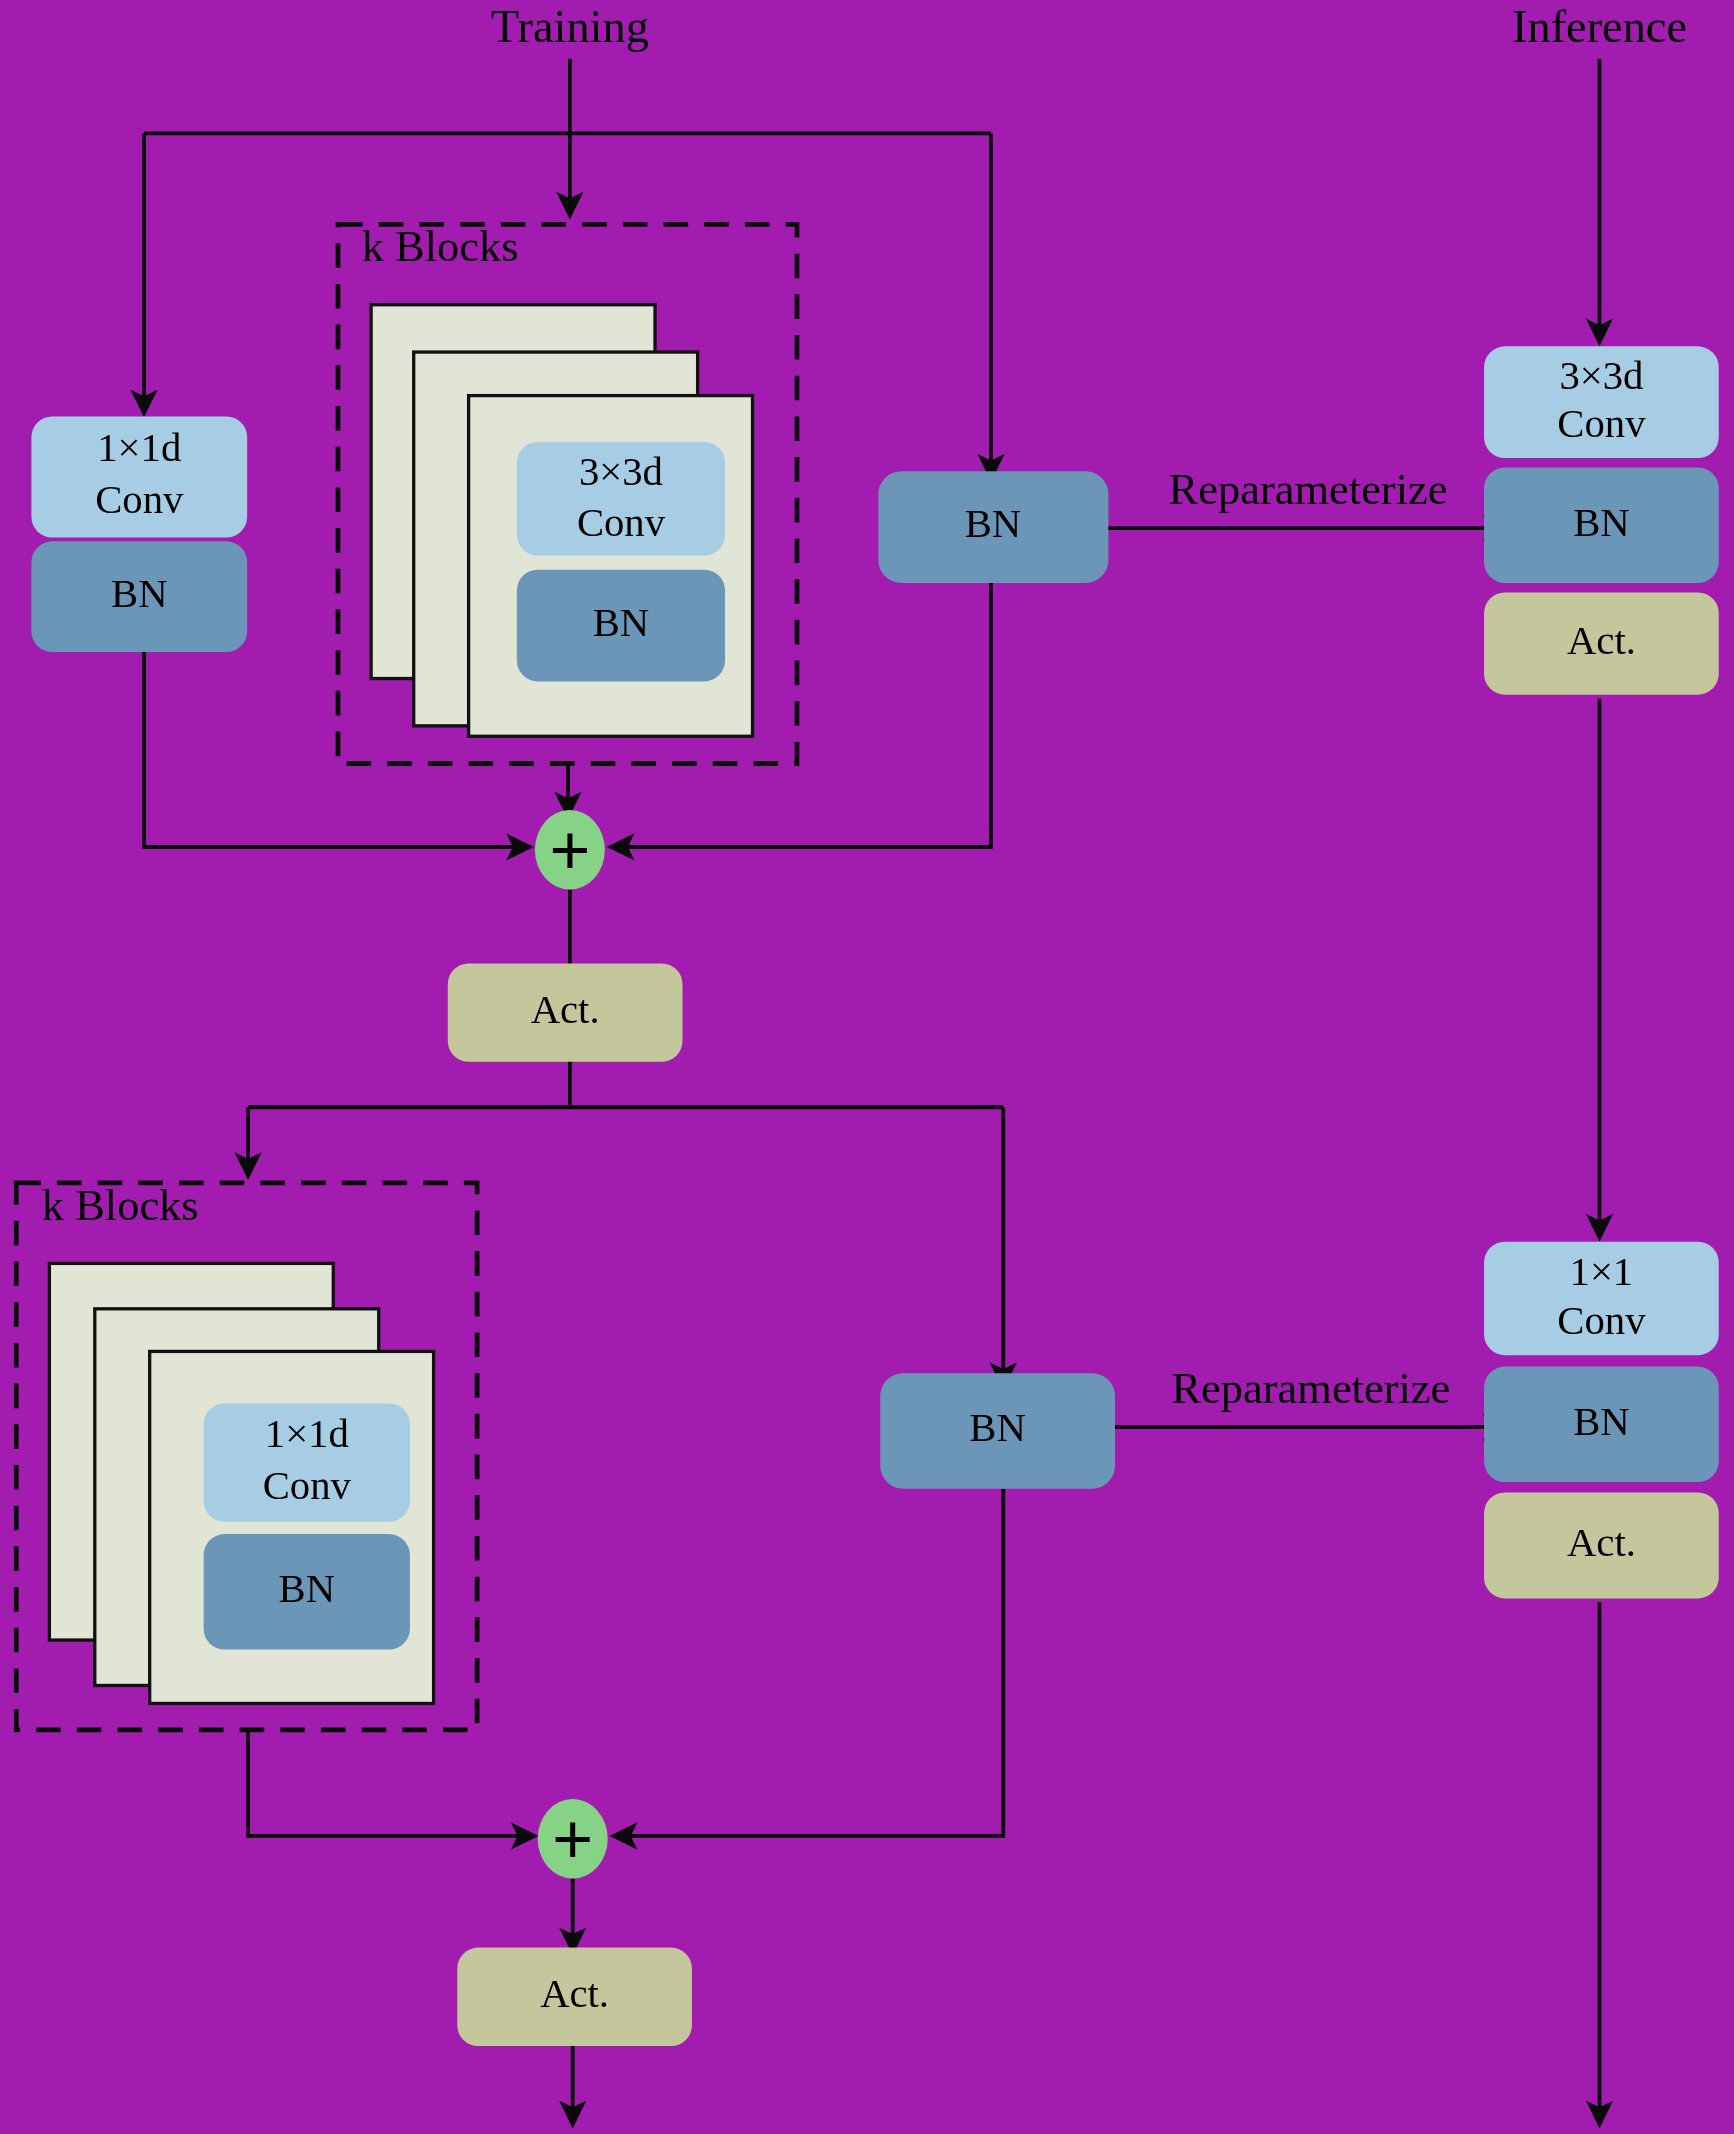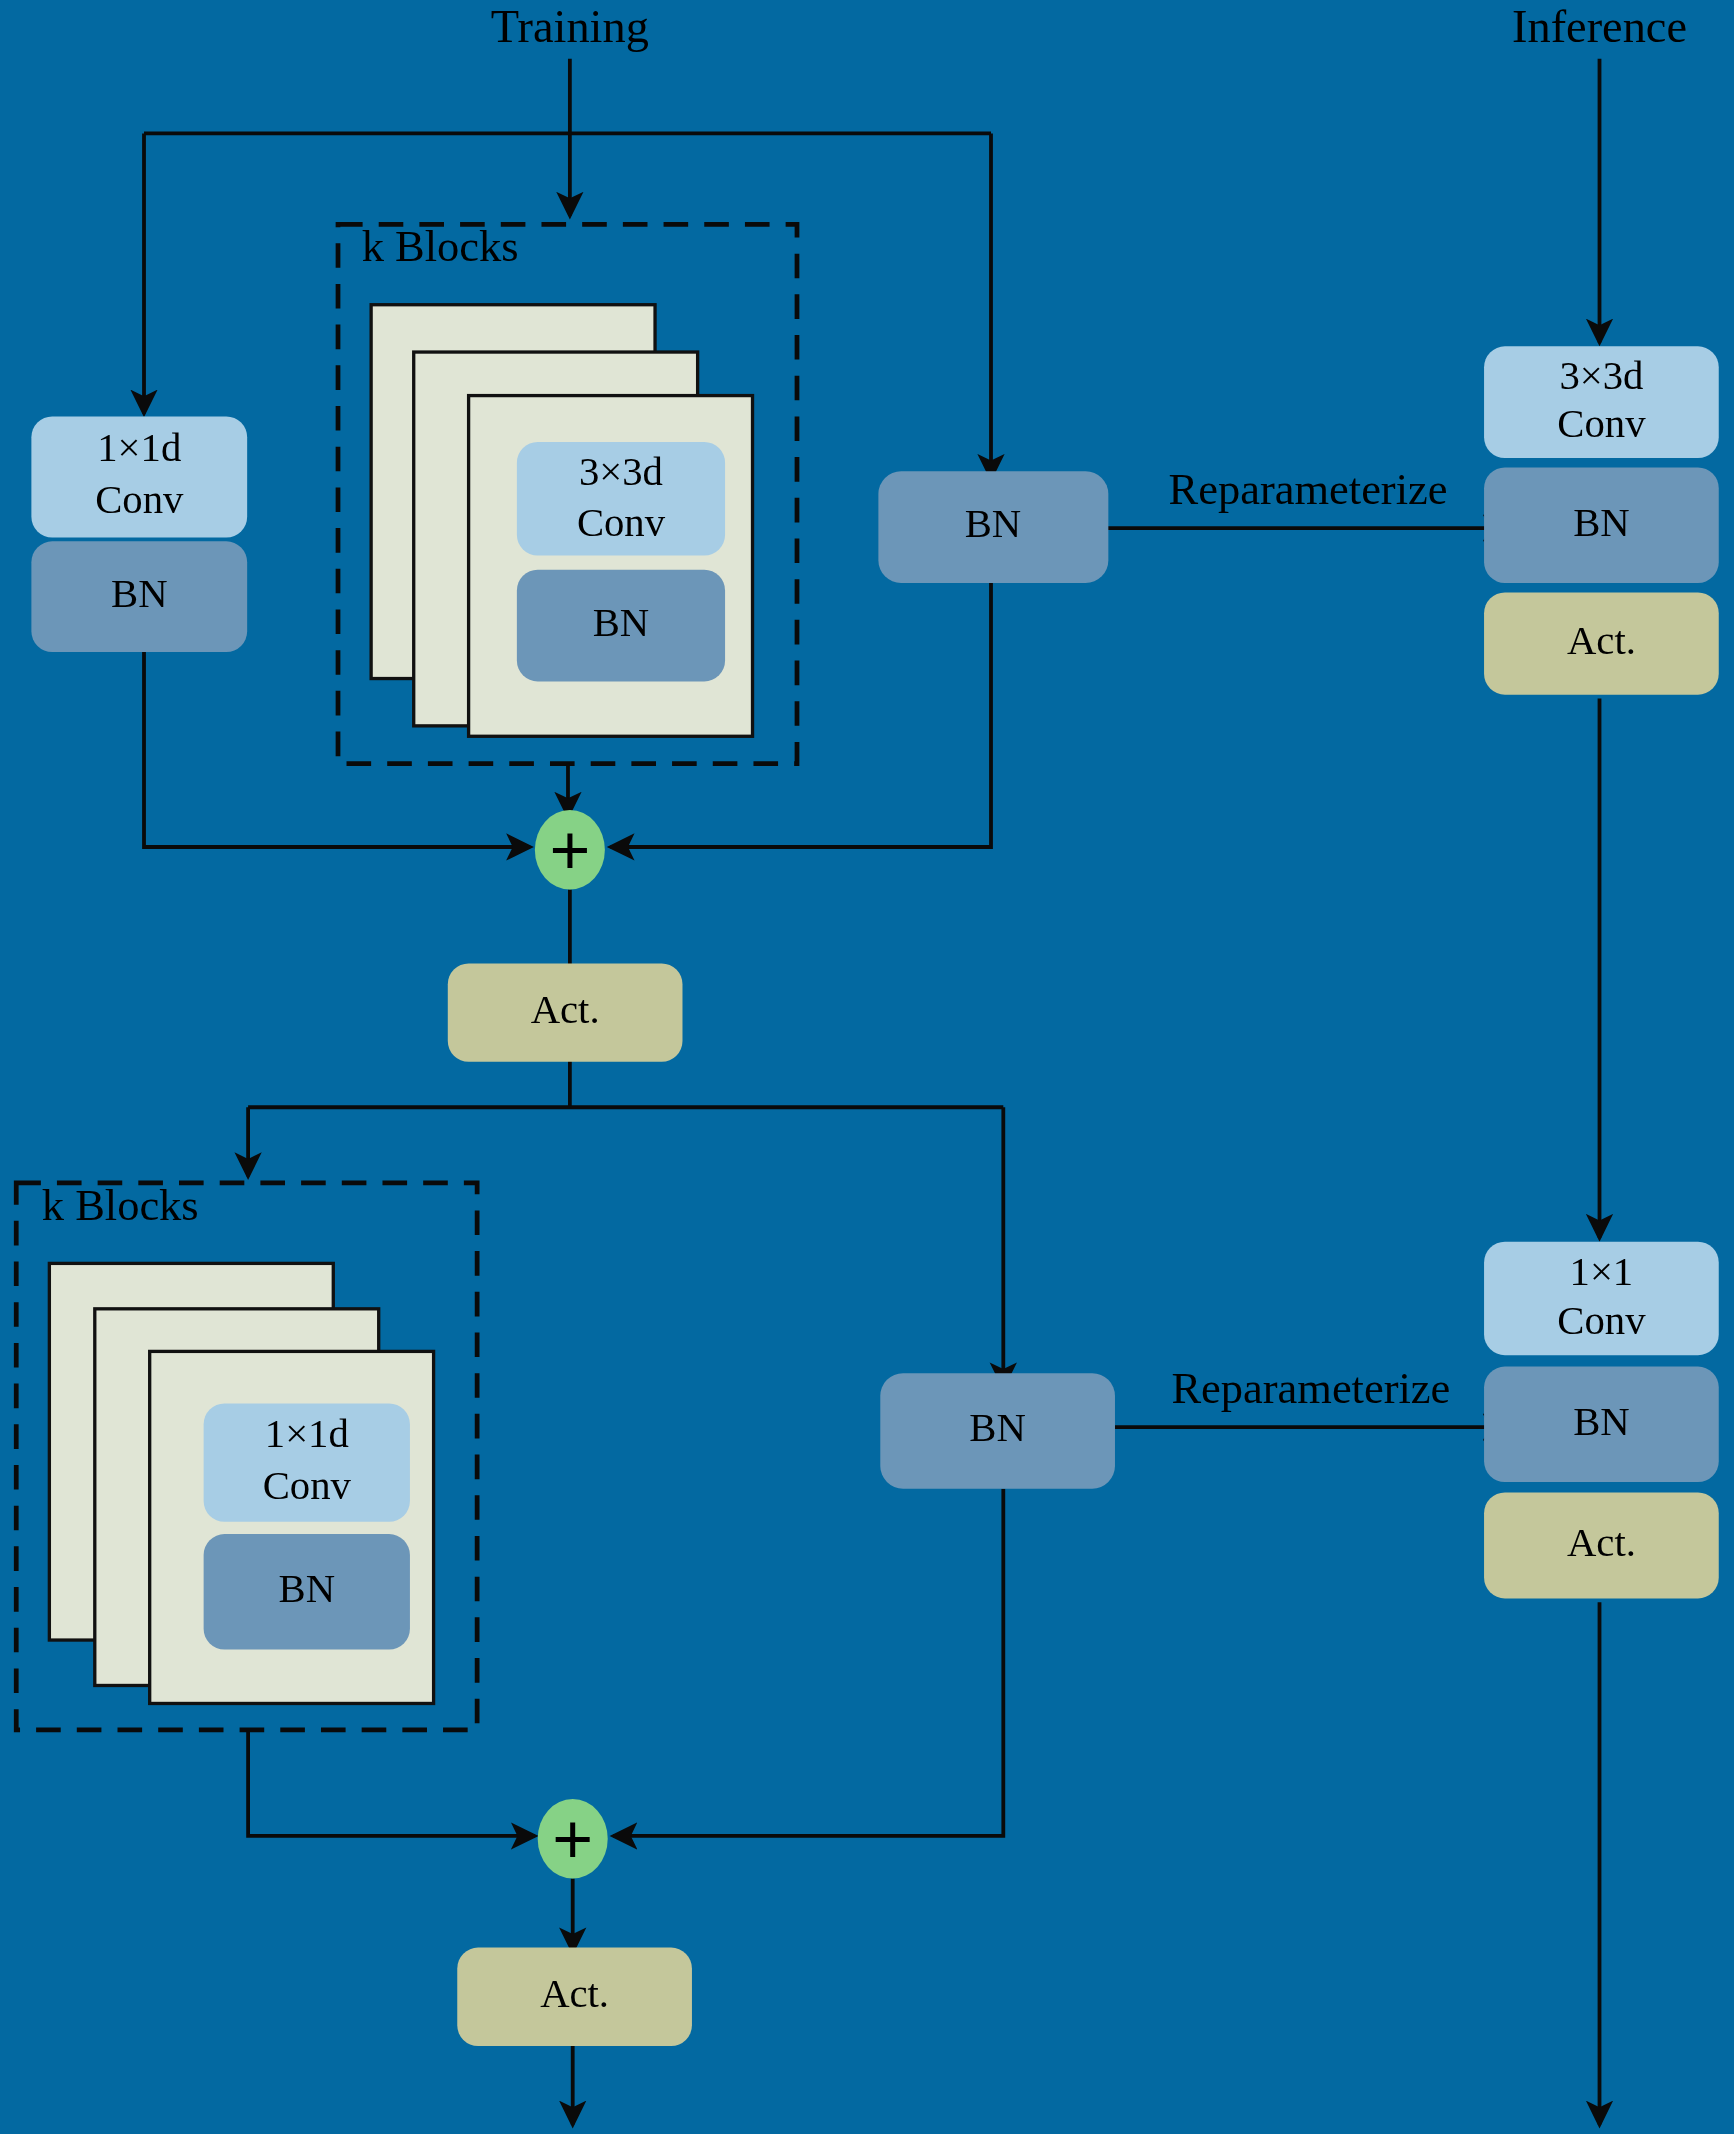--- a/index.html
+++ b/index.html
@@ -7,21 +7,21 @@
     padding: 0;
     background: #ffffff;
   }
   body {
     font-family: "Liberation Serif", "DejaVu Serif", serif;
   }
   #diagram-root {
     position: relative;
     width: 1735px;
     height: 2135px;
-    background: #0369a1;
+    background: #a21caf;
     overflow: hidden;
   }
   svg.layer {
     position: absolute;
     top: 0;
     left: 0;
     width: 1735px;
     height: 2135px;
   }
   .edge {

